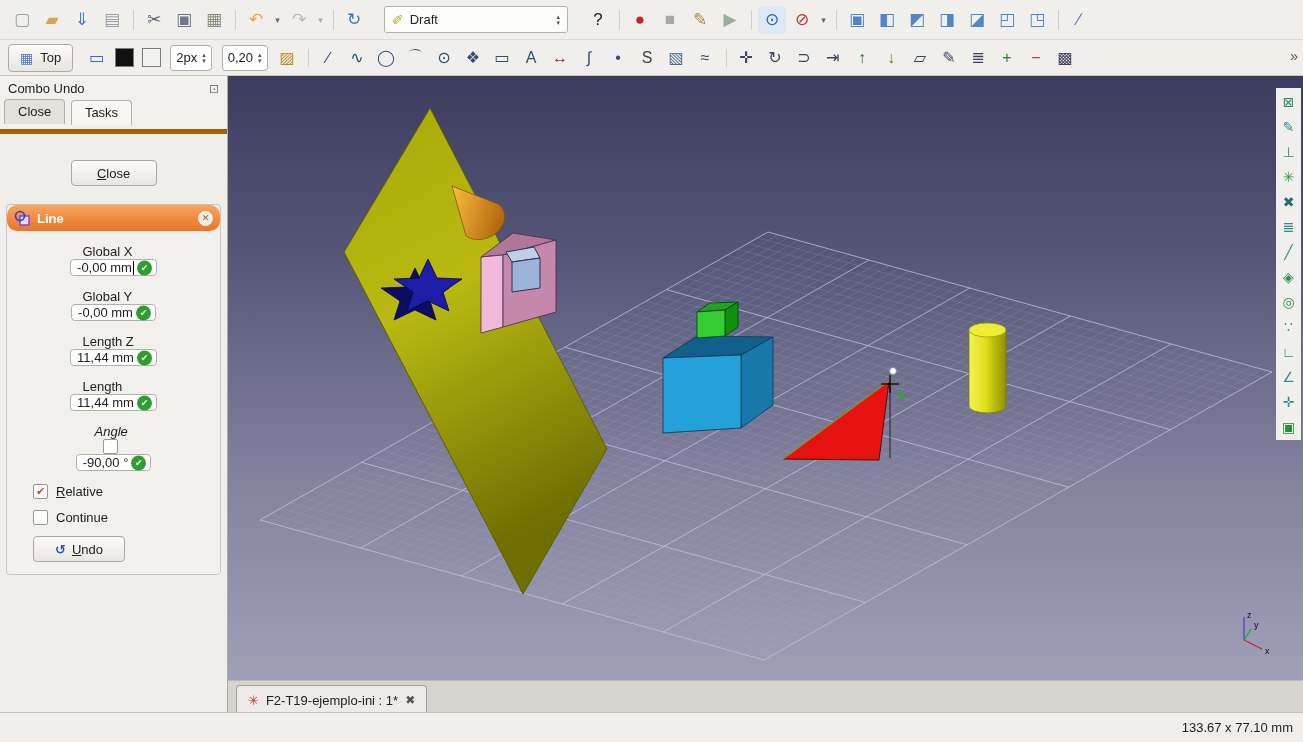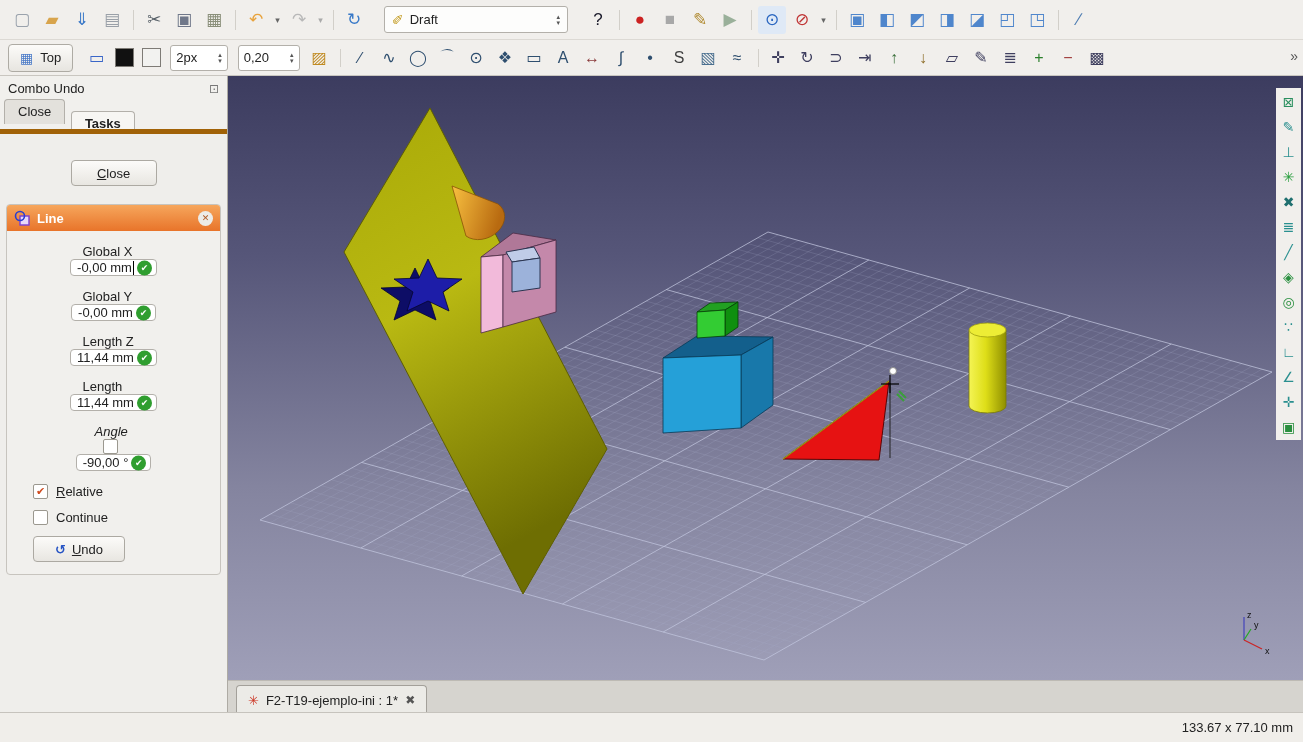--- a/index.html
+++ b/index.html
@@ -19,40 +19,40 @@
   .sep-before::before{content:"";position:absolute;left:-7px;top:4px;bottom:4px;width:1px;background:#d2cfc9;}
   .wb-combo{display:flex;align-items:center;gap:6px;background:#fdfdfc;border:1px solid #b3b0aa;
             border-radius:3px;height:25px;padding:0 7px;width:168px;margin:0 14px;}
   .wb-icon{color:#c39a1e;font-size:14px;}
   .spin-col{margin-left:auto;display:flex;flex-direction:column;line-height:6px;font-size:7px;color:#555;}
   .plane-btn{display:flex;gap:7px;align-items:center;border:1px solid #aeaba4;border-radius:4px;
              background:linear-gradient(#fcfbf9,#e7e5e0);height:26px;padding:0 11px;margin-right:8px;}
   .plane-btn .pico{color:#4a7ac8;font-size:14px;}
   .swatch{width:17px;height:17px;border:1px solid #7e7b76;margin:0 3px;flex:0 0 auto;}
   .combo-sm{display:flex;align-items:center;border:1px solid #b3b0aa;background:#fff;border-radius:3px;
-            height:24px;padding:0 5px;gap:21px;margin:0 4px;}
+            height:24px;padding:0 5px;gap:5px;margin:0 4px;}
   .overflow-chevron{position:absolute;right:5px;top:8px;font-size:14px;color:#555;}
   
   #combo-view{position:absolute;left:0;top:76px;width:228px;bottom:30px;background:#f1f0ed;
               border-right:1px solid #aeaba4;box-sizing:border-box;}
   .cv-header{display:flex;align-items:center;padding:5px 8px 3px;}
   .cv-dock{margin-left:auto;color:#777;font-size:12px;}
   .cv-tabs{padding-left:4px;}
   .tab{display:inline-block;padding:4px 13px 5px;border:1px solid #b3b0aa;border-bottom:none;
        border-radius:4px 4px 0 0;background:#e3e1dc;margin-right:2px;}
-  .tab.active{background:#f7f6f3;position:relative;top:12px;font-weight:bold;}
+  .tab.active{background:#f7f6f3;position:relative;top:1px;}
   .cv-content{position:absolute;top:53px;left:0;right:0;bottom:0;border-top:5px solid #a16207;background:#efeeeb;}
   .btn{display:flex;align-items:center;justify-content:center;border:1px solid #aca9a2;border-radius:4px;
        background:linear-gradient(#fcfbf9,#e8e6e1);height:24px;}
   .btn-close-task{width:84px;margin:26px auto 0;}
   .ul-first{display:block;}
   .ul-first::first-letter{text-decoration:underline;}
   .task-card{margin:18px 6px 0;border:1px solid #c7c4be;border-radius:4px;background:#f1f0ed;overflow:hidden;}
   .task-head{height:26px;background:linear-gradient(#f6a65c,#e8742a);display:flex;align-items:center;
-             gap:7px;padding:0 7px;color:#fff;font-weight:bold;}
+             gap:7px;padding:0 7px;color:#fff;font-weight:bold;border-radius:10px;}
   .task-close{margin-left:auto;width:15px;height:15px;border-radius:50%;background:#ecebe7;color:#b05a25;
               font-size:9px;display:flex;align-items:center;justify-content:center;}
   .task-body{padding:13px 8px 12px;}
   .field-row{display:flex;align-items:center;margin-bottom:13px;flex-direction:column;}
   .field-row label{width:62px;flex:0 0 auto;}
   .field-row.angle label{width:38px;font-style:italic;}
   .inputbox{position:relative;flex:1;height:25px;background:#fff;border:1px solid #b3b0aa;border-radius:4px;
             display:flex;align-items:center;padding:0 22px 0 6px;}
   .valid-badge{position:absolute;right:4px;top:50%;transform:translateY(-50%);width:15px;height:15px;border-radius:50%;
                background:#2f9e2f;color:#fff;font-size:9px;display:flex;align-items:center;justify-content:center;}

